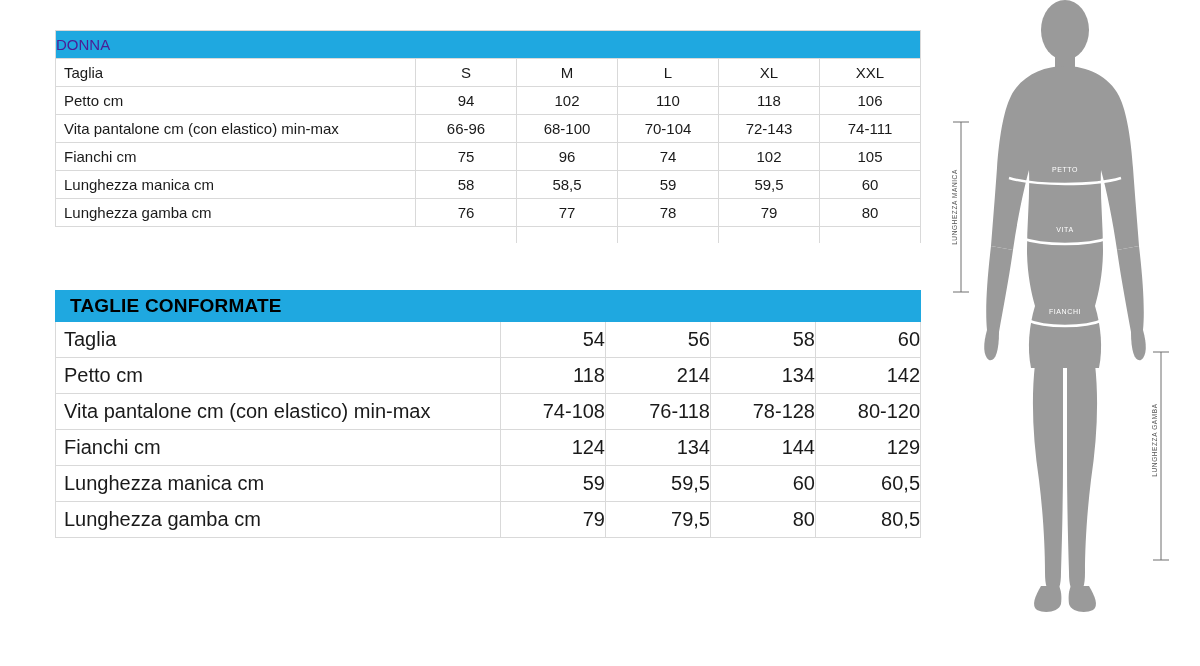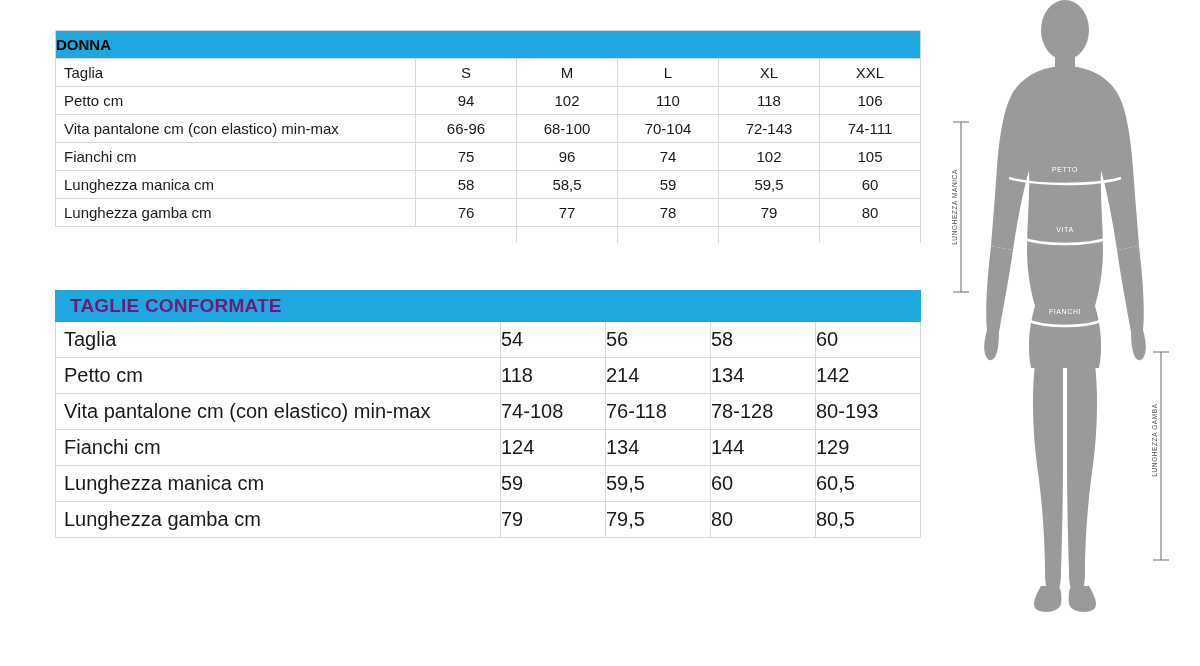--- a/index.html
+++ b/index.html
@@ -38,22 +38,22 @@
 
   table.size-table td {
     border: 1px solid #d9d9d9;
     padding: 0;
     vertical-align: middle;
   }
 
   .banner-row td {
     background: #1fa8e0;
     border: 1px solid #1fa8e0;
-    color: #000000;
-    font-weight: bold;
+    color: #4c1d95;
+    font-weight: normal;
     height: 26px;
     padding-left: 8px;
   }
 
   
   .t1 .label-col { width: 360px; }
   .t1 .sz-col { width: 101px; }
 
   .t1 td {
     height: 27px;
@@ -91,34 +91,34 @@
   .t2 .label-col { width: 445px; }
   .t2 .sz-col { width: 105px; }
   .t2 td {
     border: 1px solid #d9d9d9;
     height: 35px;
     font-size: 20px;
   }
   .t2 .banner-row td {
     background: #1fa8e0;
     border: 1px solid #1fa8e0;
-    color: #701a75;
+    color: #000000;
     font-weight: bold;
     font-size: 19px;
     height: 30px;
     padding-left: 14px;
     letter-spacing: 0.2px;
     margin-top: 48px;
   }
   .t2 .label {
     padding-left: 8px;
     text-align: left;
   }
   .t2 .val {
-    text-align: left;
+    text-align: right;
   }
 
   
   .figure-area {
     position: absolute;
     left: 935px;
     top: 0;
     width: 265px;
     height: 666px;
   }
@@ -244,21 +244,21 @@
           <td class="val">118</td>
           <td class="val">214</td>
           <td class="val">134</td>
           <td class="val">142</td>
         </tr>
         <tr>
           <td class="label">Vita pantalone cm (con elastico) min-max</td>
           <td class="val">74-108</td>
           <td class="val">76-118</td>
           <td class="val">78-128</td>
-          <td class="val">80-193</td>
+          <td class="val">80-120</td>
         </tr>
         <tr>
           <td class="label">Fianchi cm</td>
           <td class="val">124</td>
           <td class="val">134</td>
           <td class="val">144</td>
           <td class="val">129</td>
         </tr>
         <tr>
           <td class="label">Lunghezza manica cm</td>

